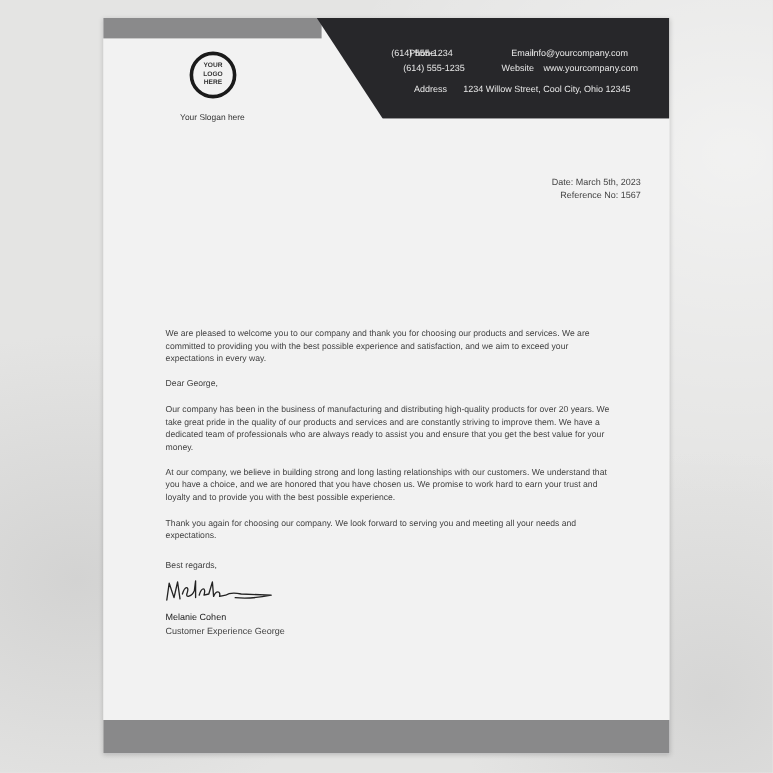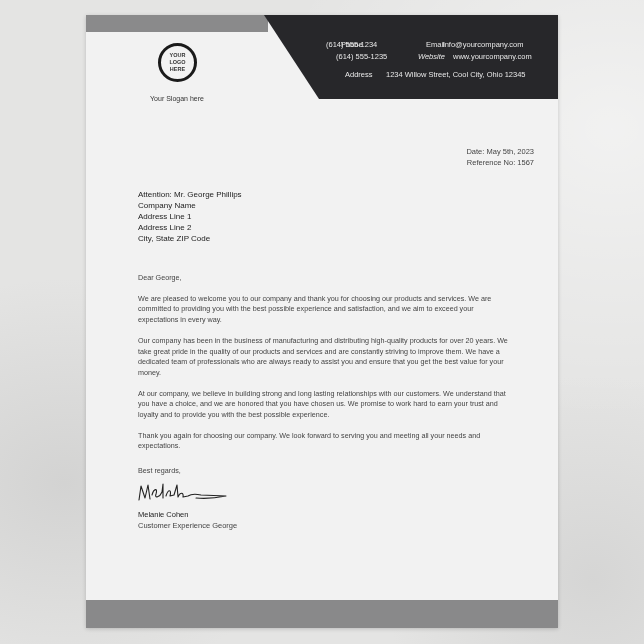--- a/index.html
+++ b/index.html
@@ -88,41 +88,34 @@
     <span>LOGO</span>
     <span>HERE</span>
   </div>
   <div class="slogan">Your Slogan here</div>
 
   <span class="contact" style="left:214px; top:25px;margin-left:41px;">Phone</span>
   <span class="contact" style="left:240px; top:25px;">(614) 555-1234</span>
   <span class="contact" style="left:250px; top:37px;">(614) 555-1235</span>
   <span class="contact" style="left:332px; top:25px;padding-left:8px;">Email</span>
   <span class="contact" style="left:357px; top:25px;">info@yourcompany.com</span>
-  <span class="contact" style="left:332px; top:37px;font-style:italic;">Website</span>
+  <span class="contact" style="left:332px; top:37px;">Website</span>
   <span class="contact" style="left:367px; top:37px;">www.yourcompany.com</span>
   <span class="contact" style="left:259px; top:55px;">Address</span>
   <span class="contact" style="left:300px; top:55px;text-align:center;">1234 Willow Street, Cool City, Ohio 12345</span>
 
   <div class="date-block">
-    <div>Date: May 5th, 2023</div>
+    <div>Date: March 5th, 2023</div>
     <div>Reference No: 1567</div>
   </div>
 
-  <div class="recipient">
-    <div>Attention: Mr. George Phillips</div>
-    <div>Company Name</div>
-    <div>Address Line 1</div>
-    <div>Address Line 2</div>
-    <div>City, State ZIP Code</div>
-  </div>
 
   <div class="body-text">
+    <p>We are pleased to welcome you to our company and thank you for choosing our products and services. We are committed to providing you with the best possible experience and satisfaction, and we aim to exceed your expectations in every way.</p>
     <p>Dear George,</p>
-    <p>We are pleased to welcome you to our company and thank you for choosing our products and services. We are committed to providing you with the best possible experience and satisfaction, and we aim to exceed your expectations in every way.</p>
     <p>Our company has been in the business of manufacturing and distributing high-quality products for over 20 years. We take great pride in the quality of our products and services and are constantly striving to improve them. We have a dedicated team of professionals who are always ready to assist you and ensure that you get the best value for your money.</p>
     <p>At our company, we believe in building strong and long lasting relationships with our customers. We understand that you have a choice, and we are honored that you have chosen us. We promise to work hard to earn your trust and loyalty and to provide you with the best possible experience.</p>
     <p>Thank you again for choosing our company. We look forward to serving you and meeting all your needs and expectations.</p>
   </div>
 
   <div class="closing">Best regards,</div>
   <svg class="signature" viewBox="0 0 95 26">
     <path d="M3 20 L5 6 L9 18 L12 5 L14 19 M16 15 C18 8 22 8 20 14 C18 19 24 17 26 12 L27 4 L27 18 M30 16 C32 9 36 9 34 16 L38 15 L41 5 L42 17 C44 12 48 12 47 17 L52 16 C55 14 60 14 65 15 L90 16 C80 18 70 19 60 18" fill="none" stroke="#222" stroke-width="1.1" stroke-linecap="round" stroke-linejoin="round"></path>
   </svg>
   <div class="signer-name">Melanie Cohen</div>

